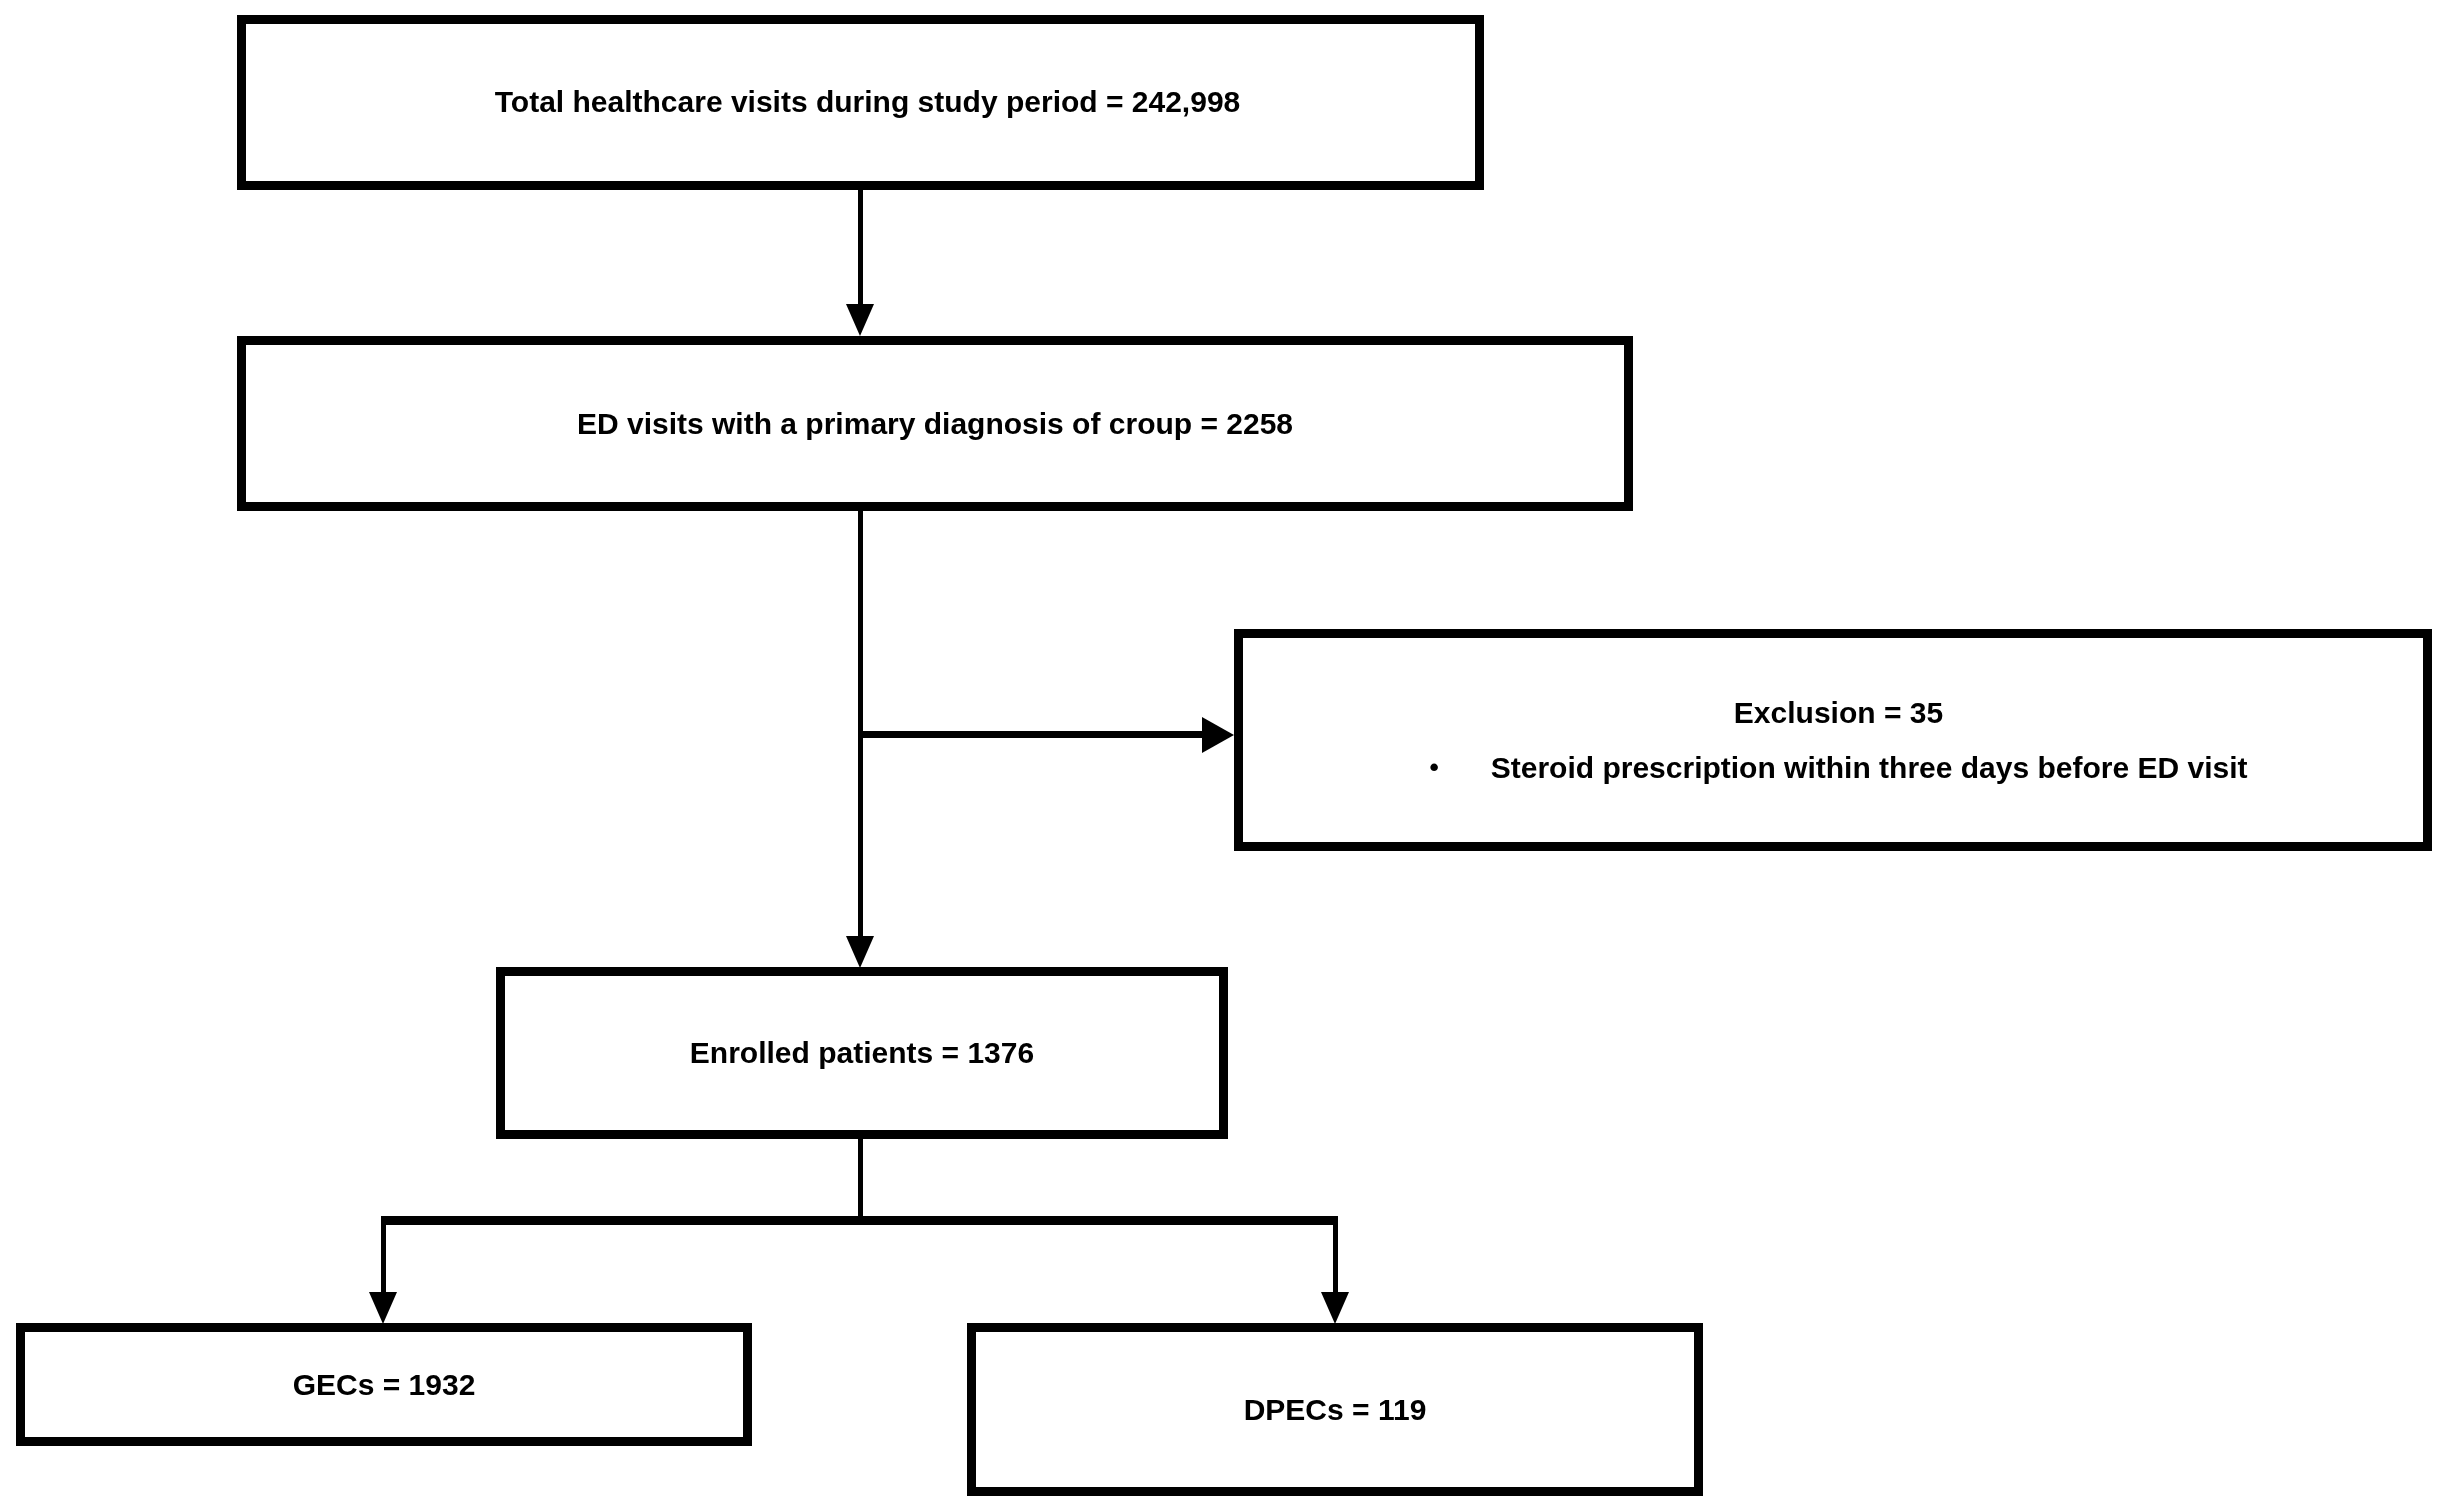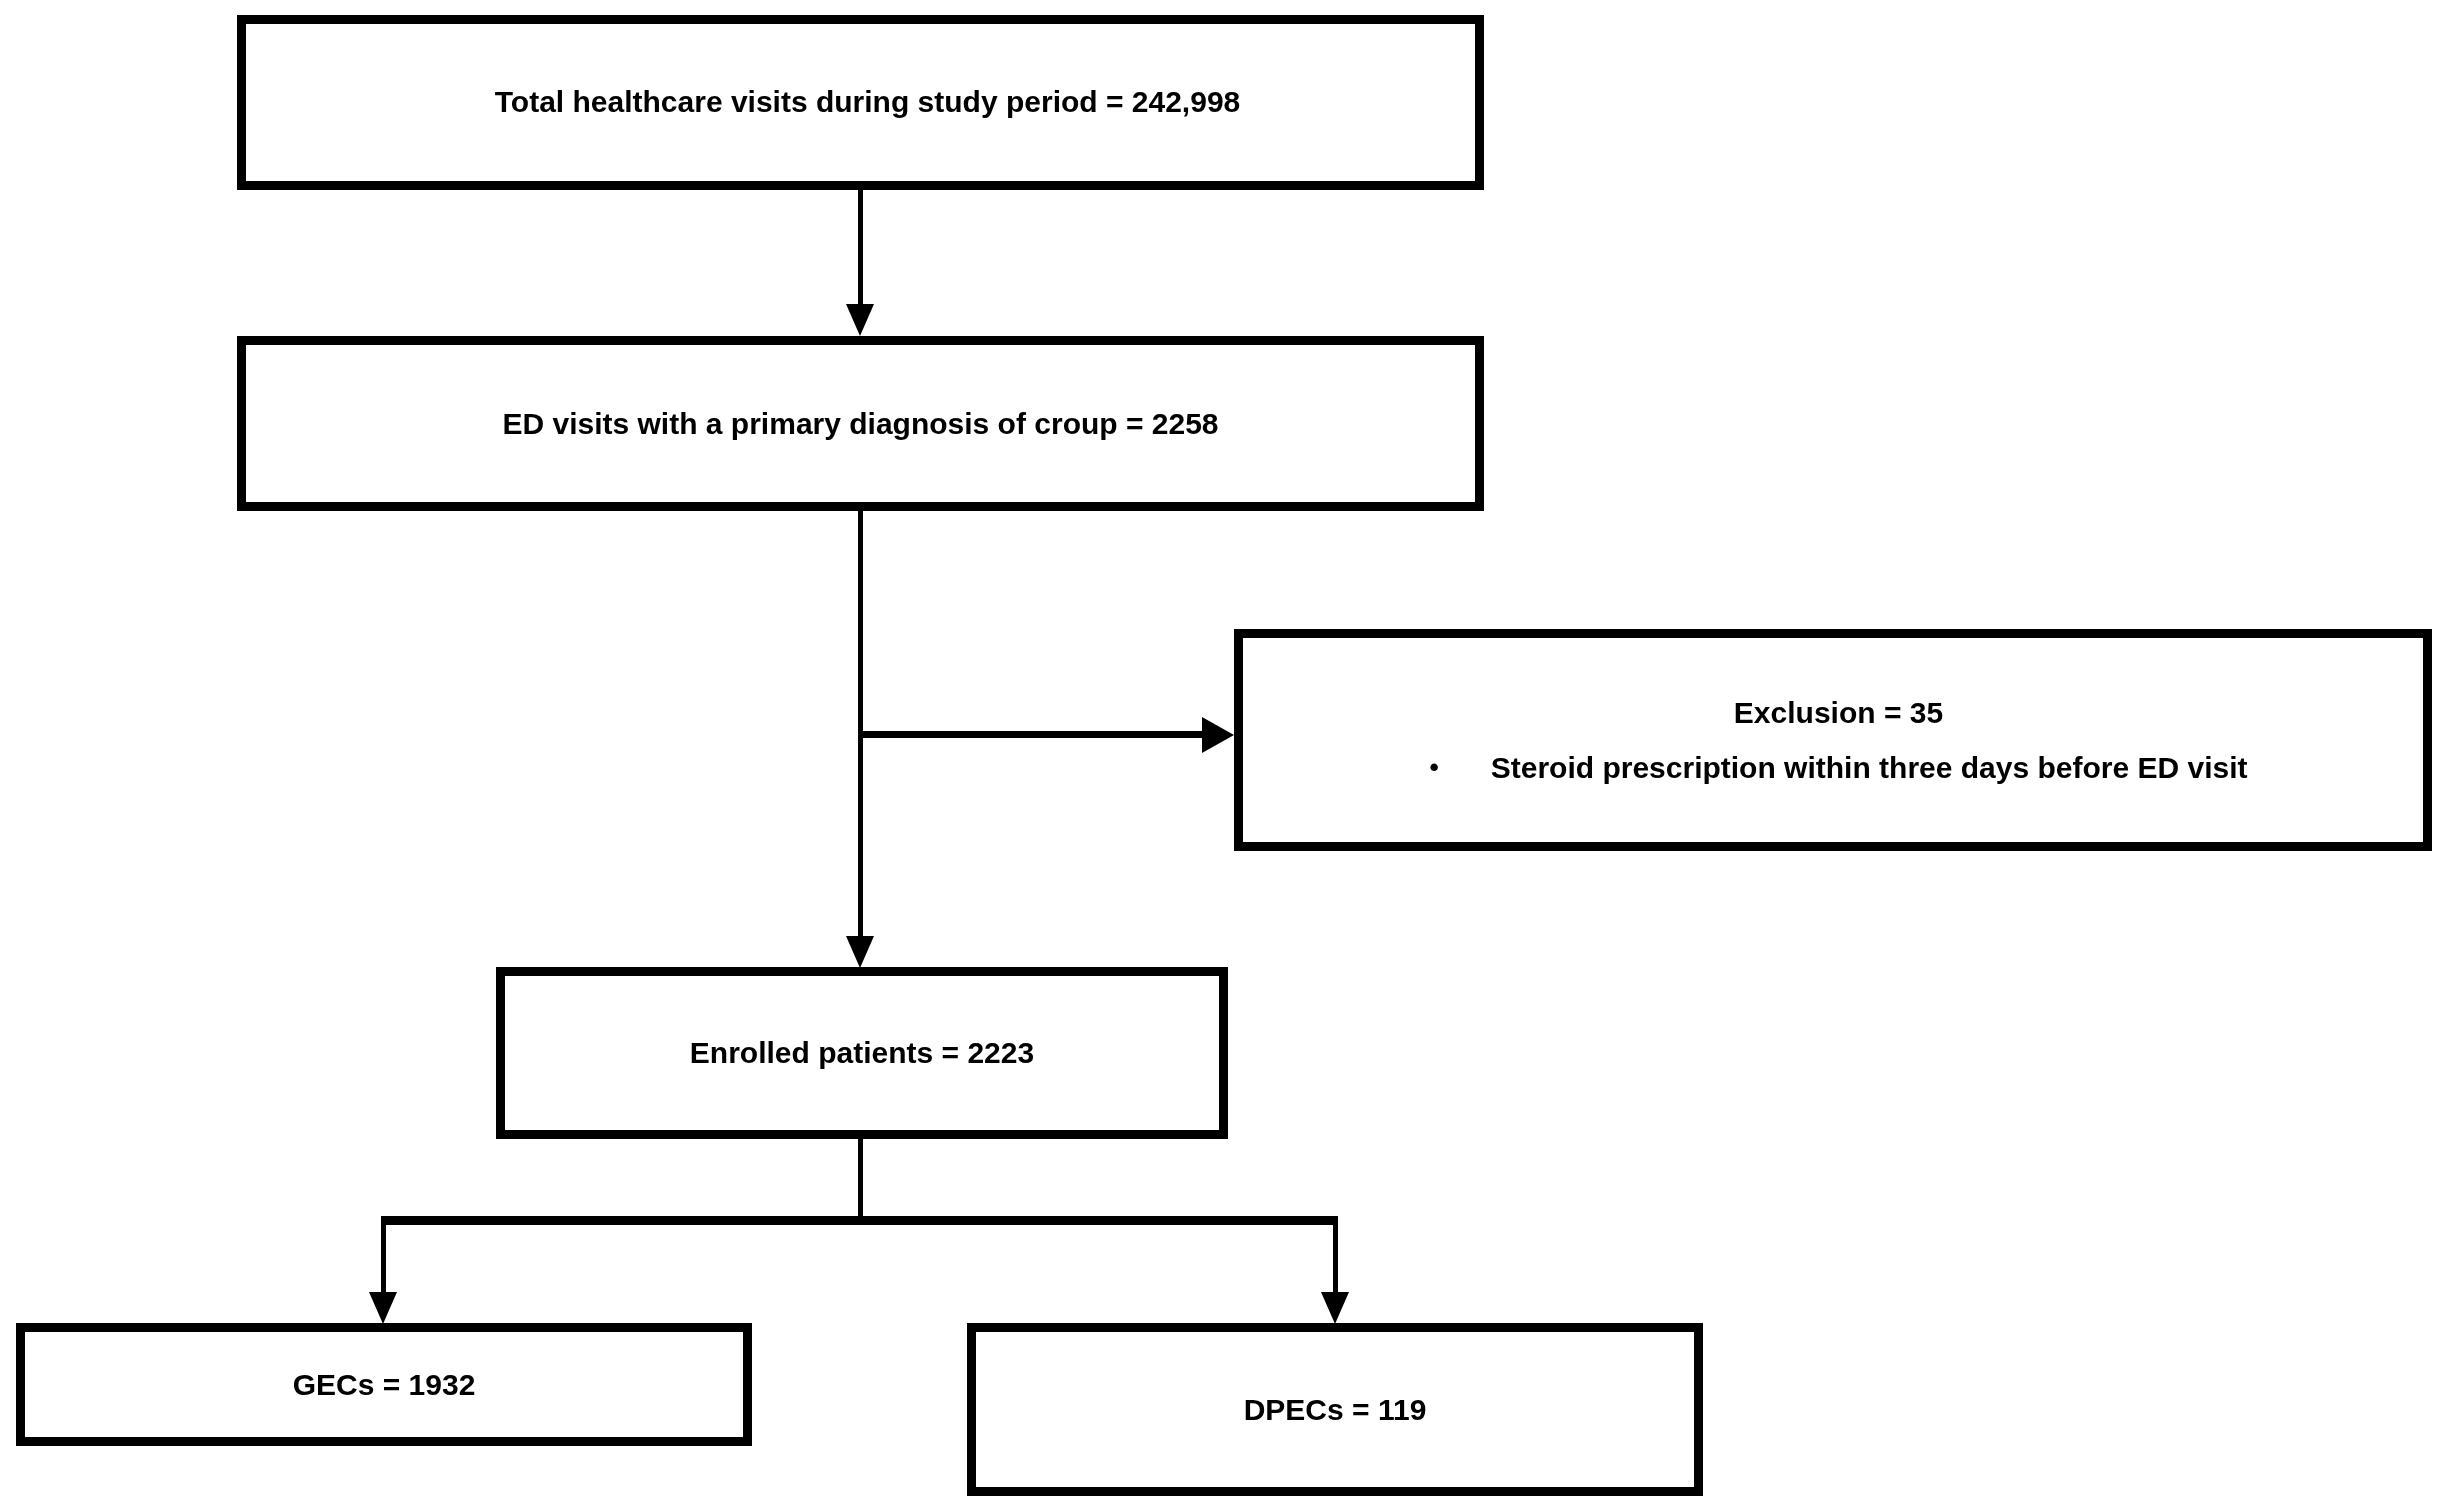--- a/index.html
+++ b/index.html
@@ -69,21 +69,21 @@
     position: absolute;
     width: 0;
     height: 0;
     border-top: 18px solid transparent;
     border-bottom: 18px solid transparent;
     border-left: 32px solid #000000;
   }
 
   
   #box-total    { left: 237px;  top: 14.6px;   width: 1247px; height: 175px; padding-left: 14px; }
-  #box-ed       { left: 237px;  top: 336px;  width: 1247px; height: 175px; }
+  #box-ed       { left: 237px;  top: 336px;  width: 1396px; height: 175px; }
   #box-excl     { left: 1234px; top: 629px;  width: 1198px; height: 222px; }
   #box-enrolled { left: 496px;  top: 967px; width: 732px; height: 172px; }
   #box-gecs     { left: 16px;   top: 1323px; width: 736px; height: 123px; }
   #box-dpecs    { left: 967px; top: 1323px; width: 736px; height: 173px; }
 
   #v1 { left: 858px; top: 189px;  height: 119px; }
   #a1 { left: 846px; top: 304px; }
 
   #v2 { left: 858px; top: 511px;  height: 427px; }
   #a2 { left: 846px; top: 936px; }
@@ -115,21 +115,21 @@
 
   <div class="flow-box multi" id="box-excl">
     <span class="label">Exclusion = 35</span>
     <span class="bullet-row">
       <span class="bullet-glyph">•</span>
       <span>Steroid prescription within three days before ED visit</span>
     </span>
   </div>
 
   <div class="flow-box" id="box-enrolled">
-    <span class="label">Enrolled patients = 2223</span>
+    <span class="label">Enrolled patients = 1376</span>
   </div>
 
   <div class="flow-box" id="box-gecs">
     <span class="label">GECs = 1932</span>
   </div>
 
   <div class="flow-box" id="box-dpecs">
     <span class="label">DPECs = 119</span>
   </div>
 

